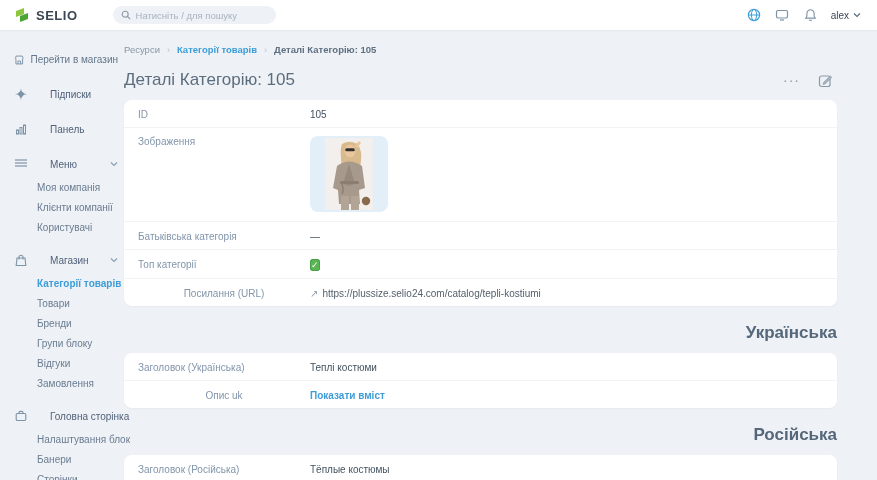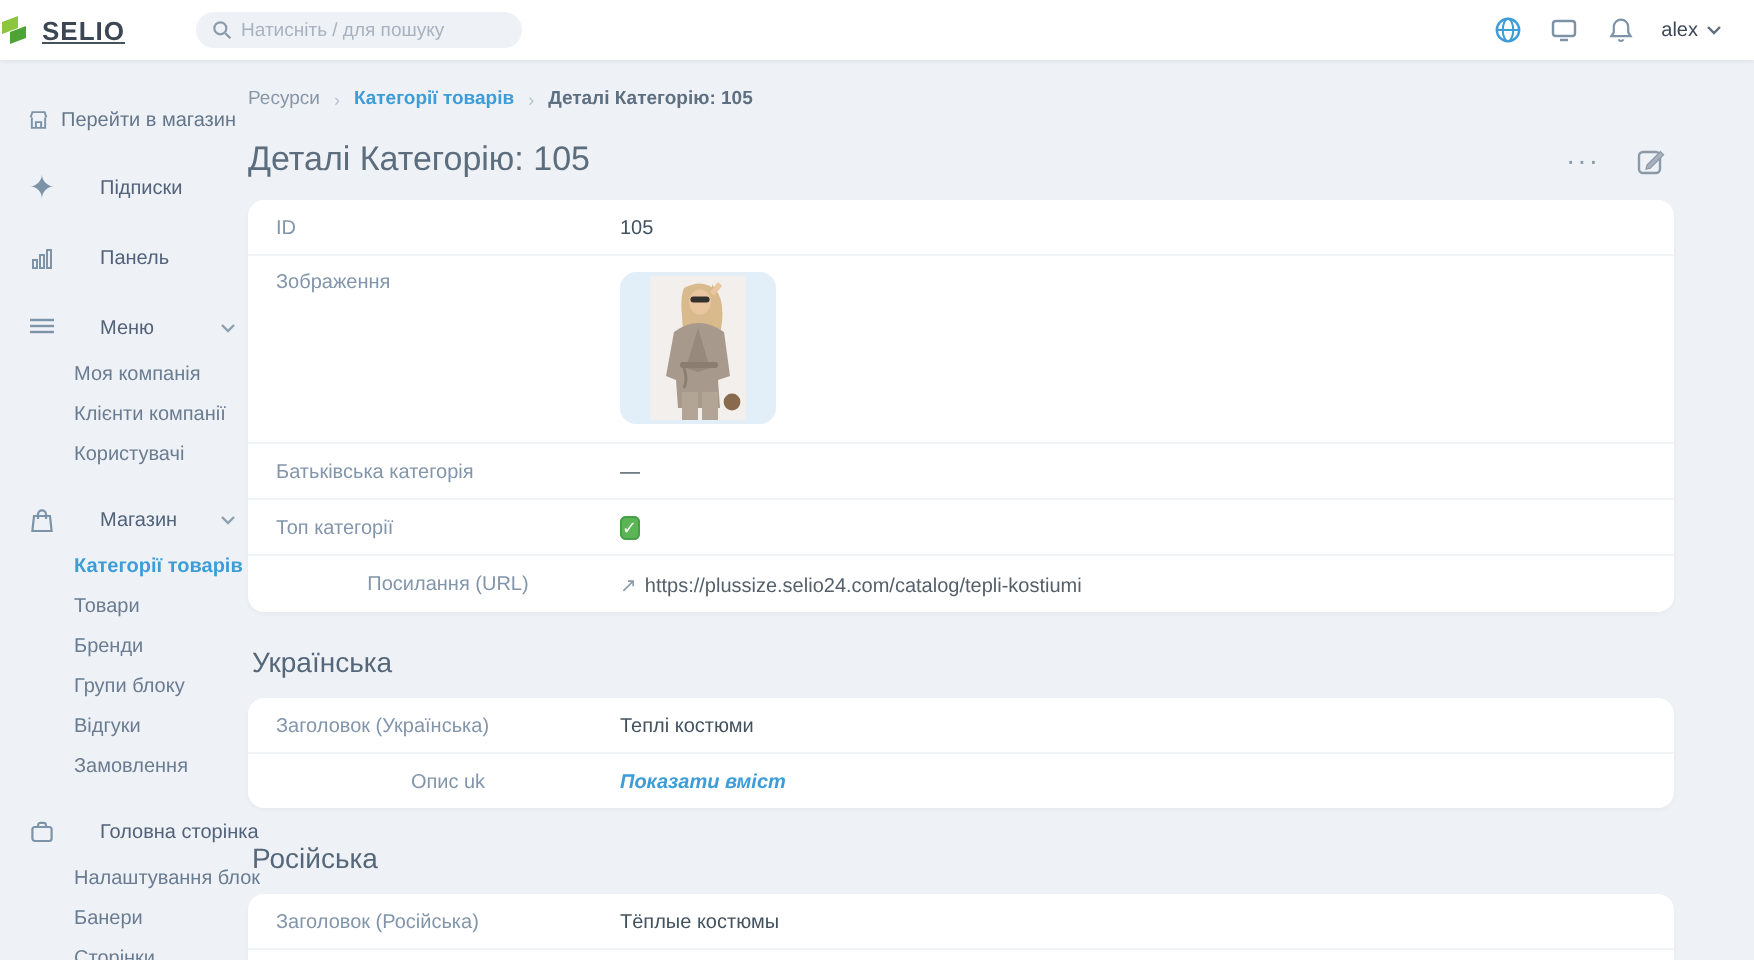--- a/index.html
+++ b/index.html
@@ -2,37 +2,37 @@
 <html><head>
 <meta charset="utf-8">
 <style>
   * { margin:0; padding:0; box-sizing:border-box; }
   html,body { width:877px; height:480px; overflow:hidden;
     font-family:"Liberation Sans", sans-serif; background:#eef1f5; color:#42525f; }
 
   
   .header { position:fixed; top:0; left:0; width:877px; height:30px; background:#fff;
     display:flex; align-items:center; z-index:10; box-shadow:0 1px 2px rgba(40,60,90,.06); }
-  .logo { display:flex; align-items:center; gap:6px; cursor:pointer;text-decoration:underline; }
+  .logo { display:flex; align-items:center; gap:6px; padding-left:15px; cursor:pointer; }
   .logo-mark { width:15px; height:16px; }
   .logo-text { font-size:13px; font-weight:bold; letter-spacing:.5px; color:#3b4754; }
   .search { margin-left:35px; width:163px; height:18px; background:#eef1f5; border-radius:9px;
     display:flex; align-items:center; padding:0 8px; gap:5px; }
   .search svg { flex:none; }
   .search input { border:0; background:transparent; outline:none; width:100%;
     font-size:9.5px; color:#55606b; font-family:"Liberation Sans",sans-serif; }
   .search input::placeholder { color:#a7b3c0; }
   .hright { margin-left:auto; display:flex; align-items:center; gap:13px; padding-right:16px;text-align:right; }
   .hicon { width:15px; height:15px; display:flex; align-items:center; justify-content:center; cursor:pointer; }
   .user { display:flex; align-items:center; gap:4px; cursor:pointer; }
   .user-name { font-size:10px; color:#3c4858; }
 
   
   .sidebar { position:fixed; top:30px; left:0; width:130px; height:450px; padding:20px 12px 0 12px; overflow:hidden; }
-  .store-link { display:flex; align-items:center; gap:6px; font-size:10px; color:#64768b;
+  .store-link { display:flex; gap:6px; font-size:10px; color:#64768b;
     margin:4px 0 16px 2px; cursor:pointer; white-space:nowrap; }
   .sgroup { display:flex; align-items:center; margin-top:11px; padding:5px 0; cursor:pointer; }
   .sgroup .gi { width:14px; height:14px; flex:none; display:flex; align-items:center; justify-content:center;
     color:#7d93a8; margin-left:2px; }
   .sgroup .gl { font-size:10px; color:#51627a; margin-left:22px; white-space:nowrap;text-align:right; }
   .sgroup .chev { margin-left:auto; color:#8ba0b4; }
   .children { margin:1px 0 3px 0; }
   .child { font-size:10px; color:#6a7c91; padding:4.5px 0 4.5px 25px; cursor:pointer; white-space:nowrap; }
   .child.active { color:#3d9dd8; font-weight:bold; }
 
@@ -56,23 +56,23 @@
   .row .val { font-size:10px; color:#42525f; padding-top:2px; }
   .row.tall { padding-top:6px; padding-bottom:9px; }
 
   .img-box { width:78px; height:76px; background:#e3eff8; border-radius:8px;
     display:flex; align-items:center; justify-content:center; cursor:pointer; }
   .checkbox { width:12px; height:12px; border-radius:3px; background:#5bb554; border:1px solid #46a046;
     color:#fff; font-size:9px; line-height:11px; text-align:center; }
   .url-val { display:flex; align-items:center; gap:4px; }
   .ext-arrow { color:#8b99a8; font-size:10px; }
   .url-link { color:#55606b; text-decoration:none; font-size:10px; cursor:pointer; }
-  .content-link { color:#3d9dd8; font-weight:bold; font-size:10px; cursor:pointer;font-style:italic; }
-
-  .section-title { font-size:14px; color:#55677a; margin:17px 0 0 2px; font-weight:normal; }
+  .content-link { color:#3d9dd8; font-weight:bold; font-size:10px; cursor:pointer; }
+
+  .section-title { font-size:17px; color:#55677a; margin:17px 0 0 2px; font-weight:bold;text-align:right; }
 </style>
 </head>
 <body>
 
 <div class="header">
   <div class="logo">
     <svg class="logo-mark" viewBox="0 0 15 16">
       <path d="M1 4 L9 1 L9 7 L1 10 Z" fill="#8cc63e"></path>
       <path d="M5 9 L13 6 L13 12 L5 15 Z" fill="#4da436"></path>
     </svg>

